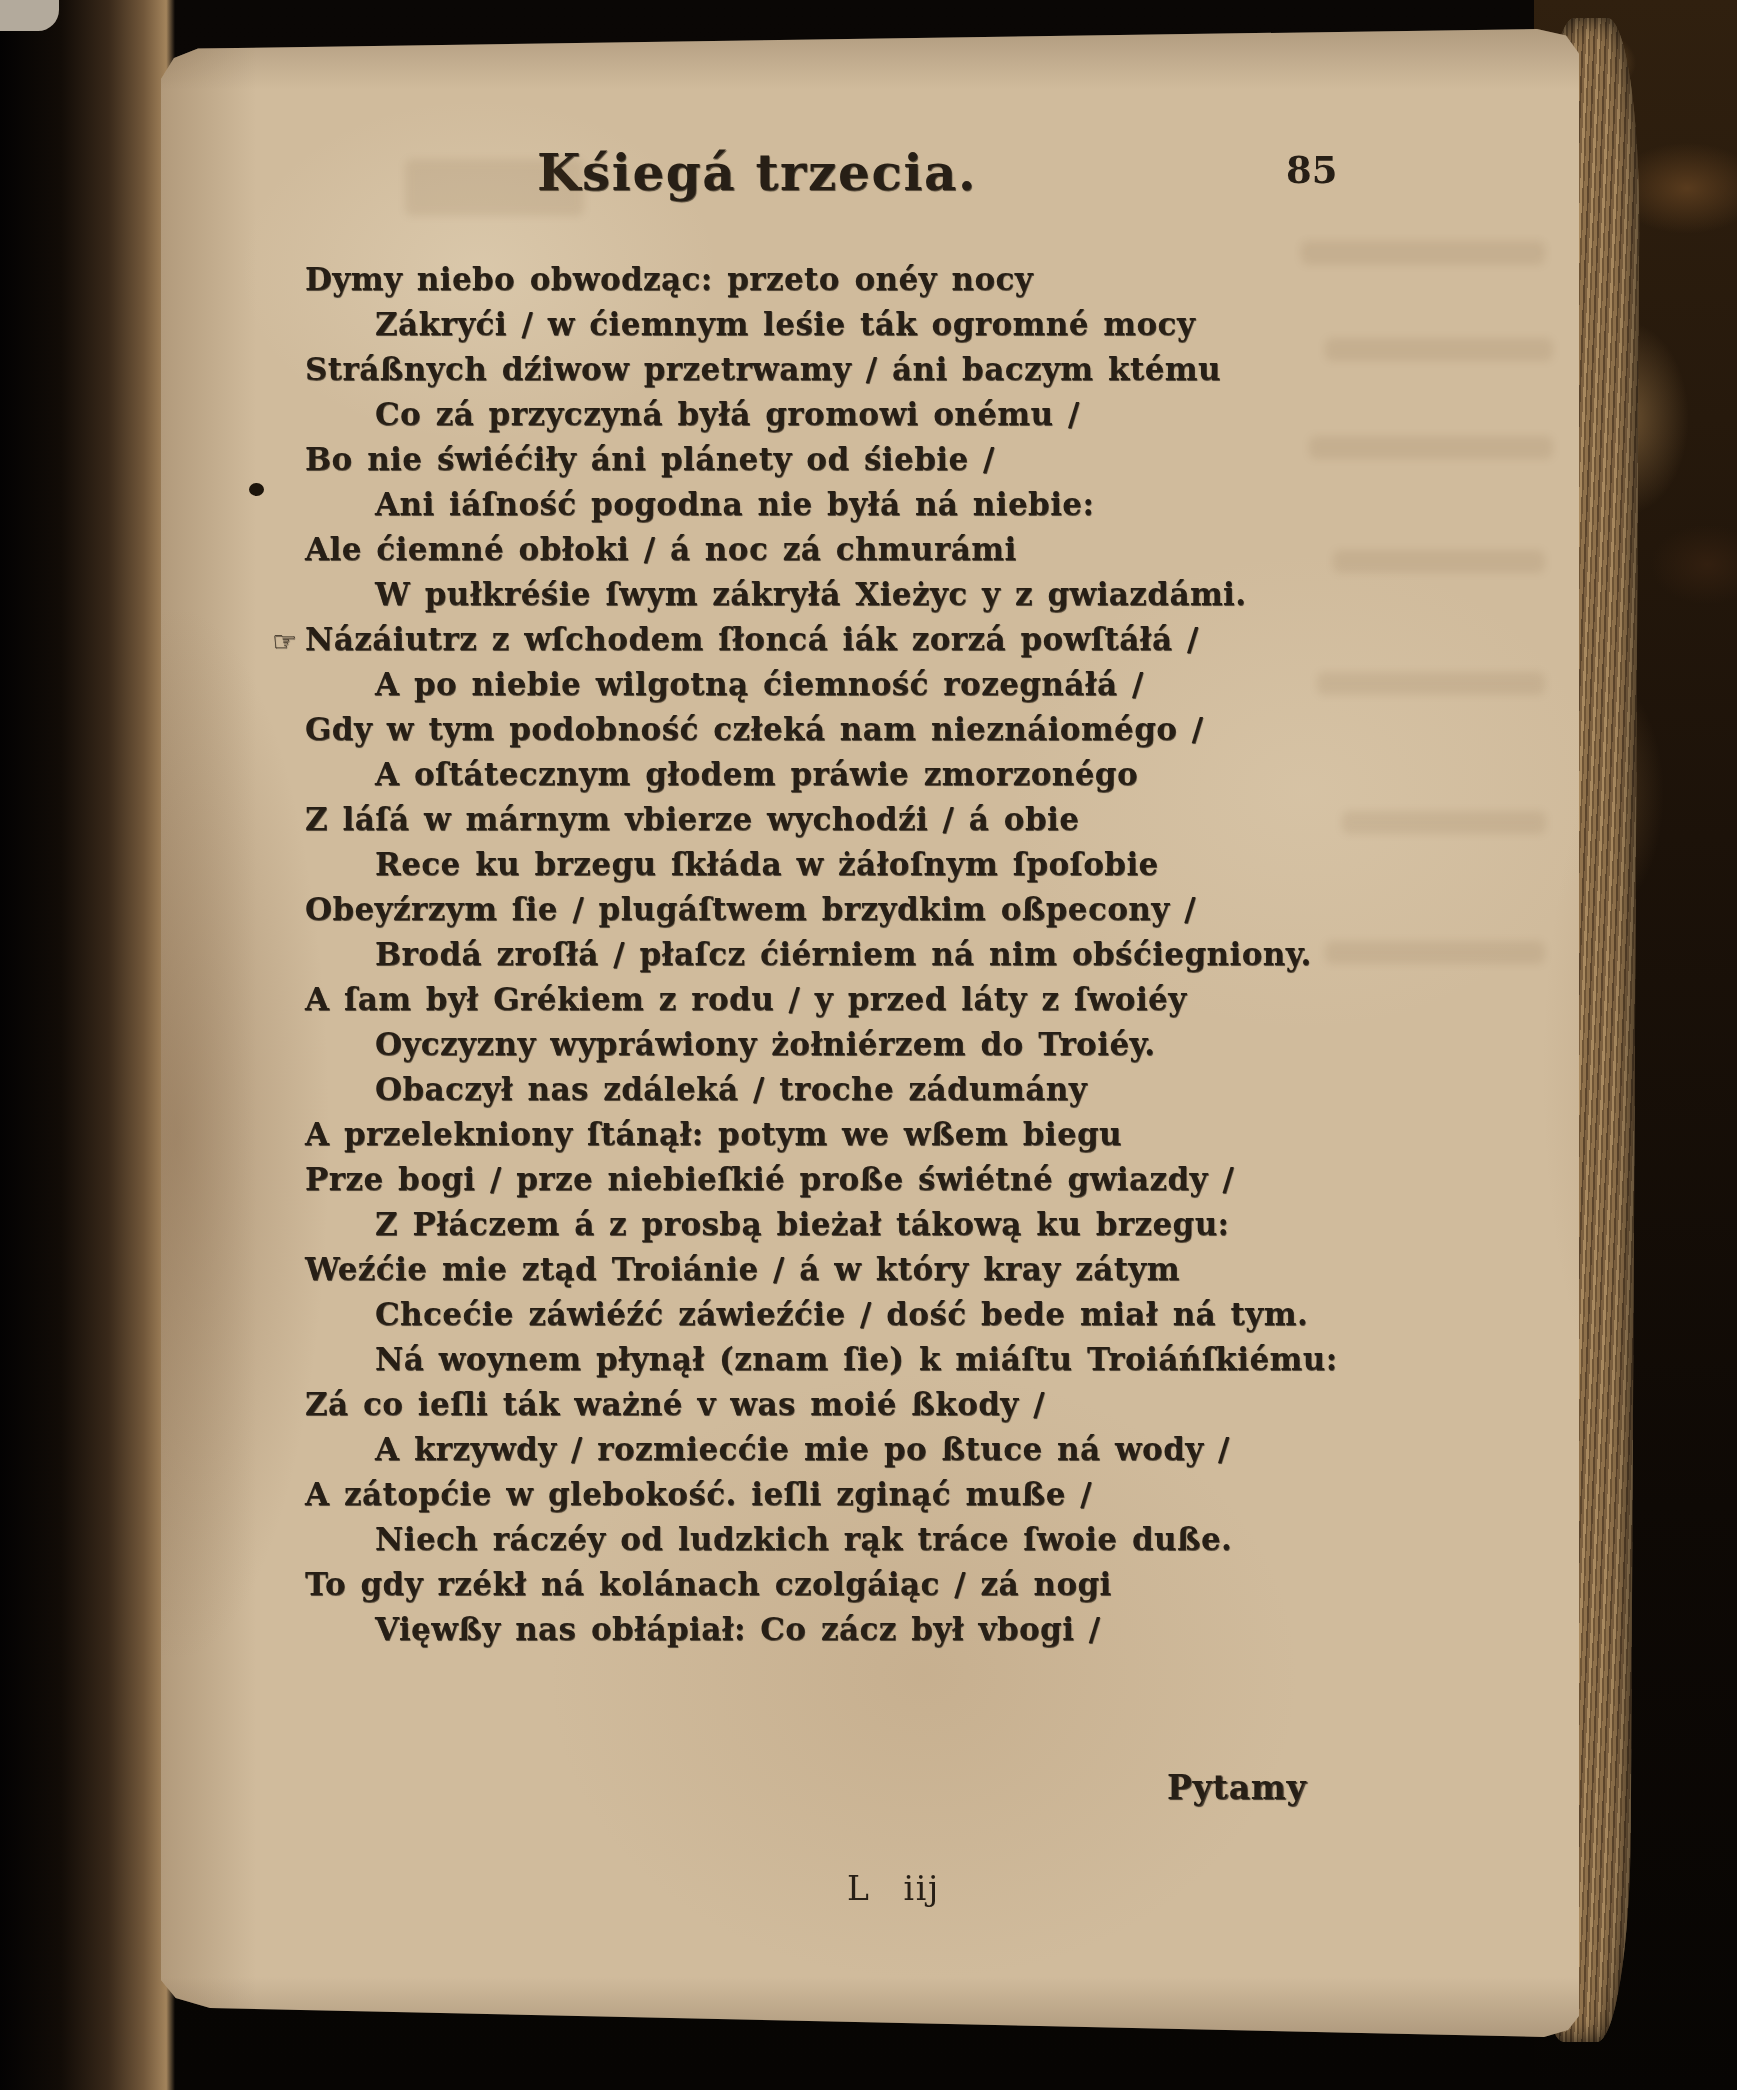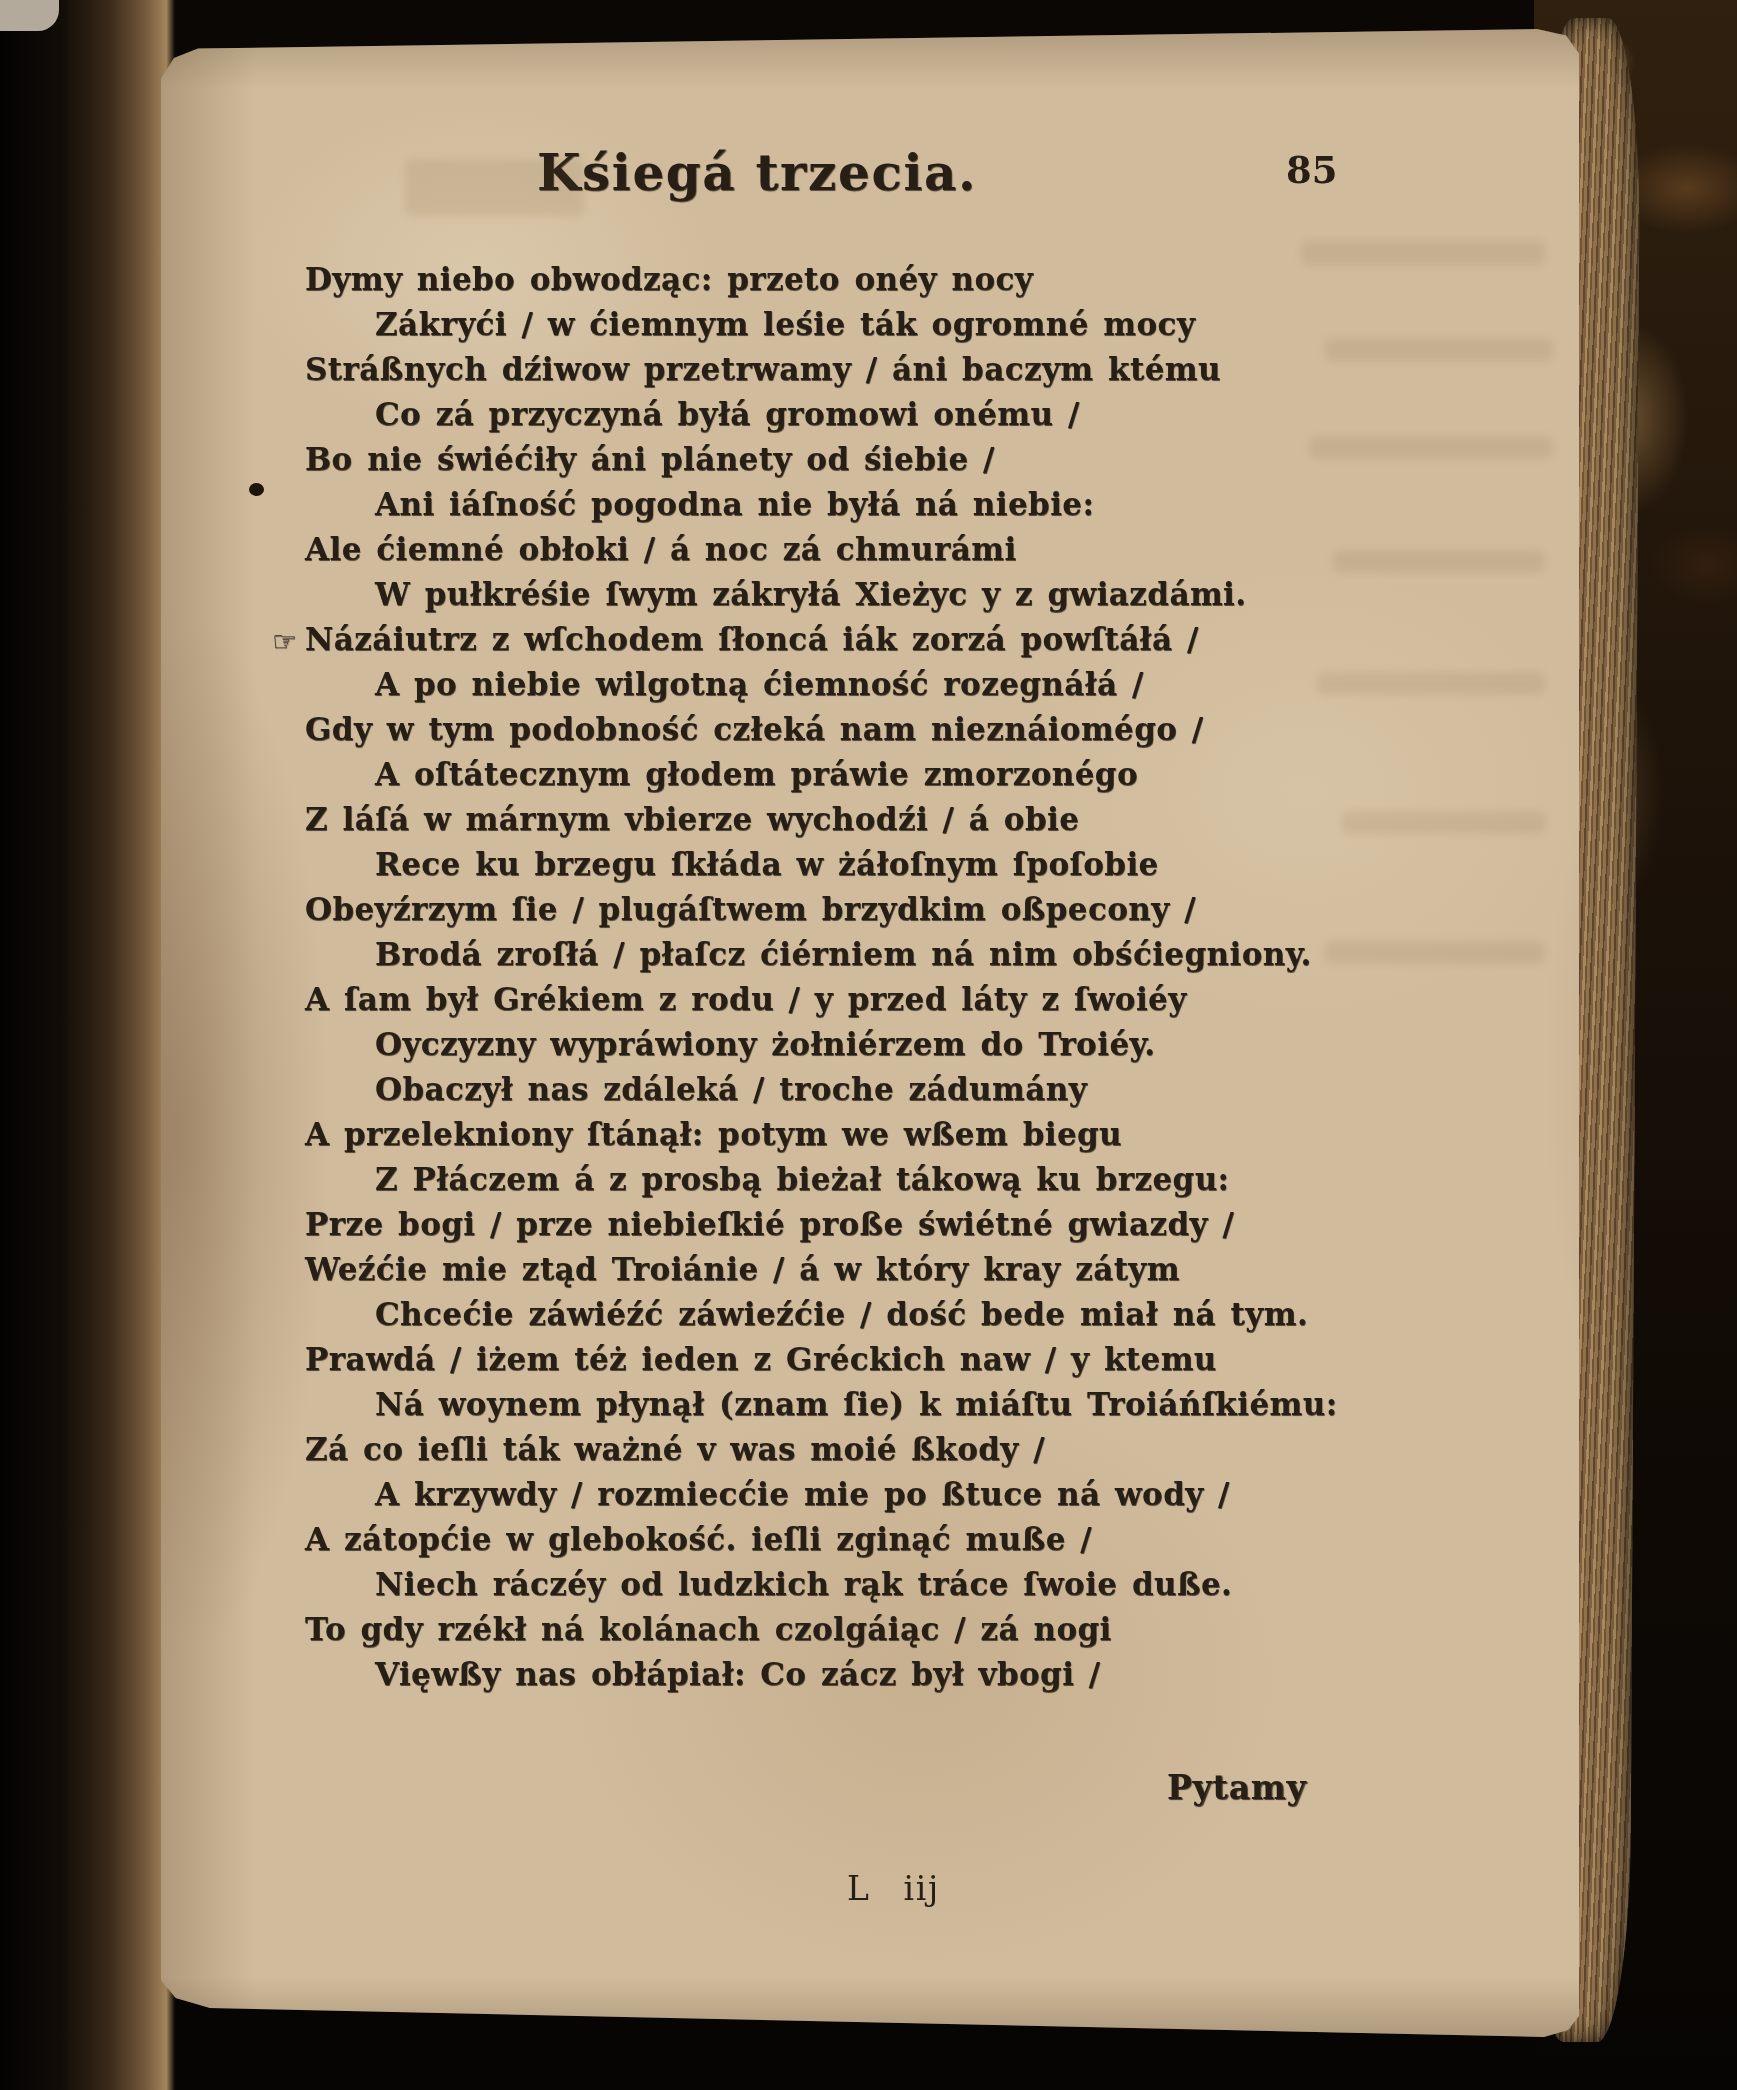--- a/index.html
+++ b/index.html
@@ -126,25 +126,24 @@
         <div class="line"><span>Gdy w tym podobność człeká nam nieznáiomégo /</span></div>
         <div class="line indent"><span>A oſtátecznym głodem práwie zmorzonégo</span></div>
         <div class="line"><span>Z láſá w márnym vbierze wychodźi / á obie</span></div>
         <div class="line indent"><span>Rece ku brzegu ſkłáda w żáłoſnym ſpoſobie</span></div>
         <div class="line"><span>Obeyźrzym ſie / plugáſtwem brzydkim oßpecony /</span></div>
         <div class="line indent"><span>Brodá zroſłá / płaſcz ćiérniem ná nim obśćiegniony.</span></div>
         <div class="line"><span>A ſam był Grékiem z rodu / y przed láty z ſwoiéy</span></div>
         <div class="line indent"><span>Oyczyzny wypráwiony żołniérzem do Troiéy.</span></div>
         <div class="line indent"><span>Obaczył nas zdáleká / troche zádumány</span></div>
         <div class="line"><span>A przelekniony ſtánął: potym we wßem biegu</span></div>
+        <div class="line"><span>Prze bogi / prze niebieſkié proße świétné gwiazdy /</span></div>
         <div class="line indent"><span>Z Płáczem á z prosbą bieżał tákową ku brzegu:</span></div>
-        <div class="line"><span>Prze bogi / prze niebieſkié proße świétné gwiazdy /</span></div>
         <div class="line"><span>Weźćie mie ztąd Troiánie / á w który kray zátym</span></div>
         <div class="line indent"><span>Chcećie záwiéźć záwieźćie / dość bede miał ná tym.</span></div>
-        <div class="line"><span>Prawdá / iżem téż ieden z Gréckich naw / y ktemu</span></div>
         <div class="line indent"><span>Ná woynem płynął (znam ſie) k miáſtu Troiáńſkiému:</span></div>
         <div class="line"><span>Zá co ieſli ták ważné v was moié ßkody /</span></div>
         <div class="line indent"><span>A krzywdy / rozmiecćie mie po ßtuce ná wody /</span></div>
         <div class="line"><span>A zátopćie w glebokość. ieſli zginąć muße /</span></div>
         <div class="line indent"><span>Niech ráczéy od ludzkich rąk tráce ſwoie duße.</span></div>
         <div class="line"><span>To gdy rzékł ná kolánach czolgáiąc / zá nogi</span></div>
         <div class="line indent"><span>Vięwßy nas obłápiał: Co zácz był vbogi /</span></div>
       </div>
 
     <div class="signature">L iij</div>

